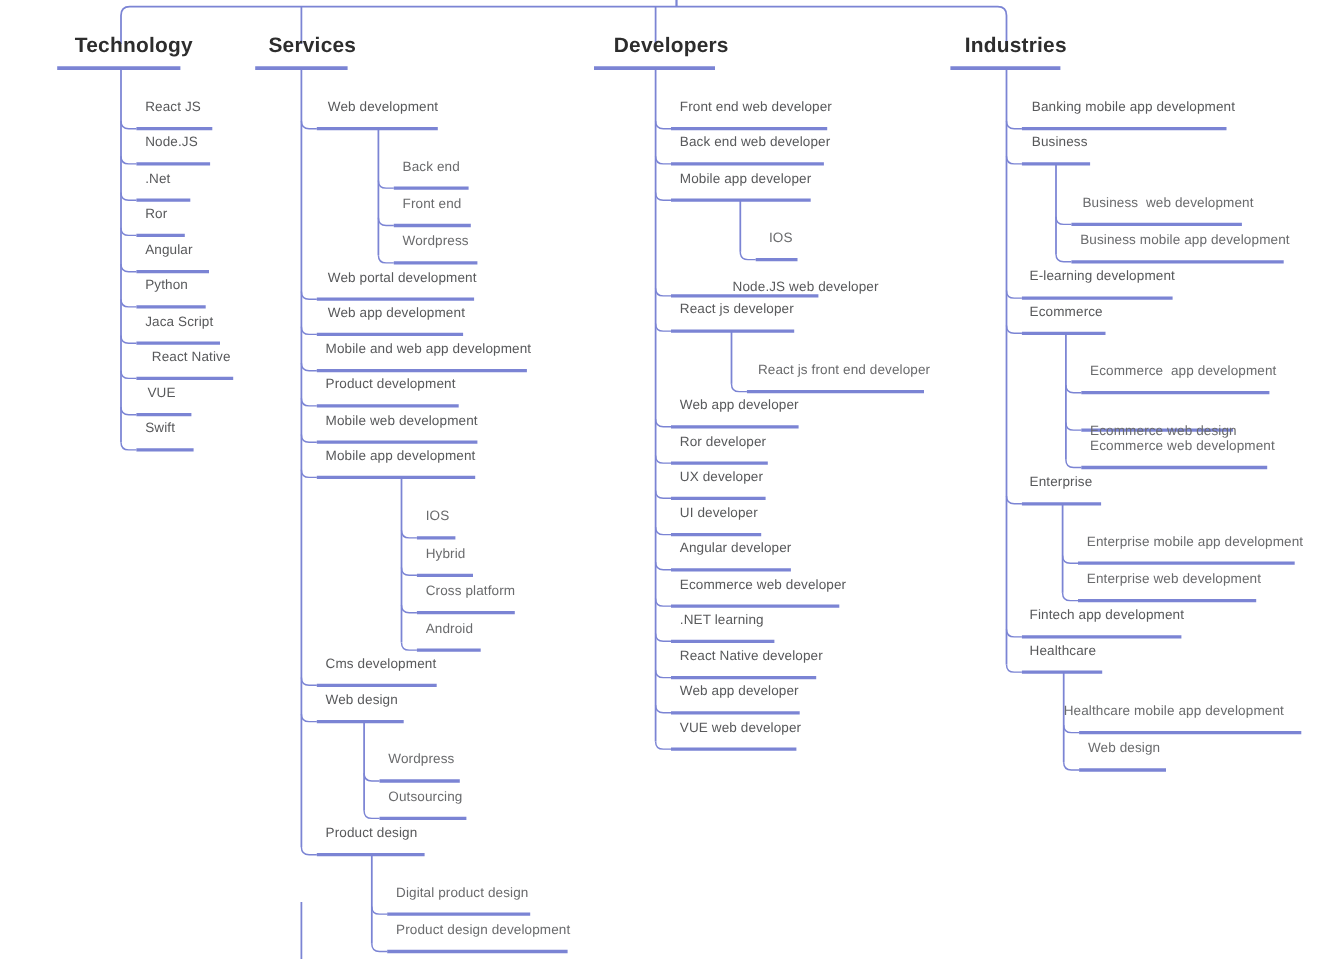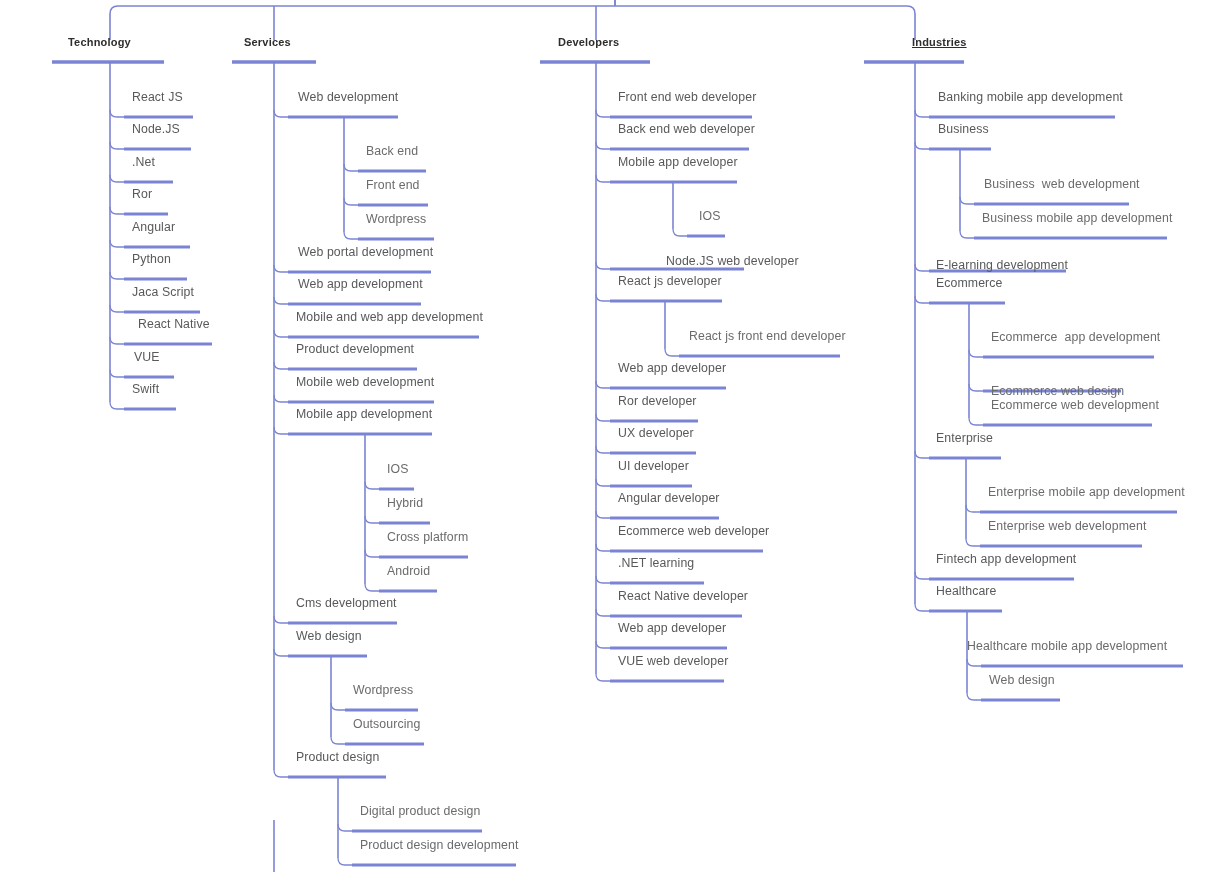--- a/index.html
+++ b/index.html
@@ -32,21 +32,21 @@
     position: absolute;
     white-space: pre;
     color: #58595b;
     font-size: 12.3px;
     line-height: 14px;
     letter-spacing: 0.1px;
     transform: translateY(-100%);
   }
   .node-label.root-label {
     color: #2d2d2d;
-    font-size: 11px;
+    font-size: 19px;
     font-weight: 700;
     letter-spacing: 0.2px;
   }
   .node-label.lvl1 { color: #58595b; }
   .node-label.lvl2 { color: #6a6b6d; }
 </style>
 </head>
 <body>
 
 <div id="canvas">
@@ -249,26 +249,26 @@
       <div class="node-label lvl1" style="left: 618px; top: 375px;">Web app developer</div>
       <div class="node-label lvl1" style="left: 618px; top: 408px;">Ror developer</div>
       <div class="node-label lvl1" style="left: 618px; top: 440px;">UX developer</div>
       <div class="node-label lvl1" style="left: 618px; top: 473px;">UI developer</div>
       <div class="node-label lvl1" style="left: 618px; top: 505px;">Angular developer</div>
       <div class="node-label lvl1" style="left: 618px; top: 538px;">Ecommerce web developer</div>
       <div class="node-label lvl1" style="left: 618px; top: 570px;">.NET learning</div>
       <div class="node-label lvl1" style="left: 618px; top: 603px;">React Native developer</div>
       <div class="node-label lvl1" style="left: 618px; top: 635px;">Web app developer</div>
       <div class="node-label lvl1" style="left: 618px; top: 668px;">VUE web developer</div>
-      <div class="node-label root-label" style="left: 912px; top: 49px; text-decoration: underline;">Industries</div>
+      <div class="node-label root-label" style="left: 877px; top: 49px;">Industries</div>
       <div class="node-label lvl1" style="left: 938px; top: 104px;">Banking mobile app development</div>
       <div class="node-label lvl1" style="left: 938px; top: 136px;">Business</div>
       <div class="node-label lvl2" style="left: 984px; top: 191px;">Business  web development</div>
       <div class="node-label lvl2" style="left: 982px; top: 225px;">Business mobile app development</div>
-      <div class="node-label lvl1" style="left: 936px; top: 272px; text-align: right;">E-learning development</div>
+      <div class="node-label lvl1" style="left: 936px; top: 258px; text-align: right;">E-learning development</div>
       <div class="node-label lvl1" style="left: 936px; top: 290px;">Ecommerce</div>
       <div class="node-label lvl2" style="left: 991px; top: 344px;">Ecommerce  app development</div>
       <div class="node-label lvl2" style="left: 991px; top: 378px; margin-top: 20px;">Ecommerce web design</div>
       <div class="node-label lvl2" style="left: 991px; top: 412px;">Ecommerce web development</div>
       <div class="node-label lvl1" style="left: 936px; top: 445px;">Enterprise</div>
       <div class="node-label lvl2" style="left: 988px; top: 499px;">Enterprise mobile app development</div>
       <div class="node-label lvl2" style="left: 988px; top: 533px;">Enterprise web development</div>
       <div class="node-label lvl1" style="left: 936px; top: 566px;">Fintech app development</div>
       <div class="node-label lvl1" style="left: 936px; top: 598px;">Healthcare</div>
       <div class="node-label lvl2" style="left: 967px; top: 653px;">Healthcare mobile app development</div>

